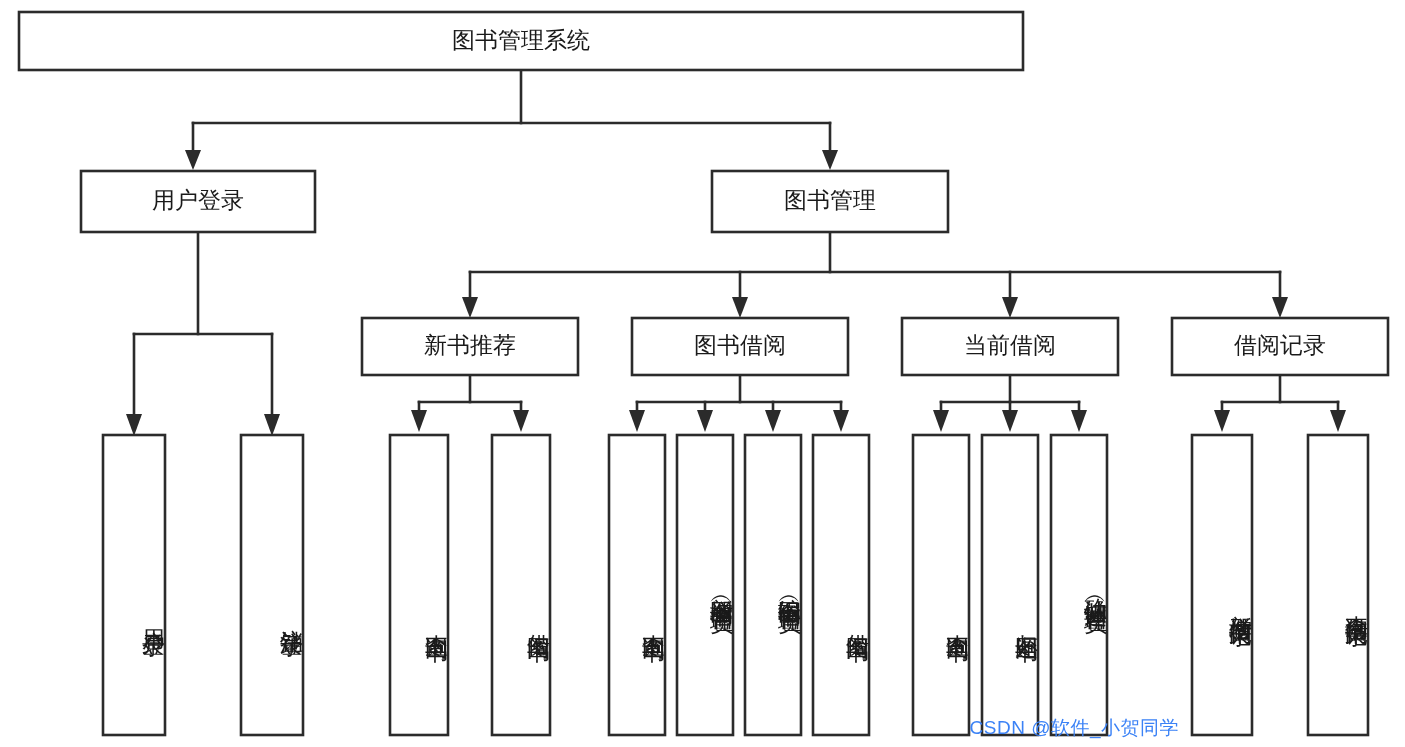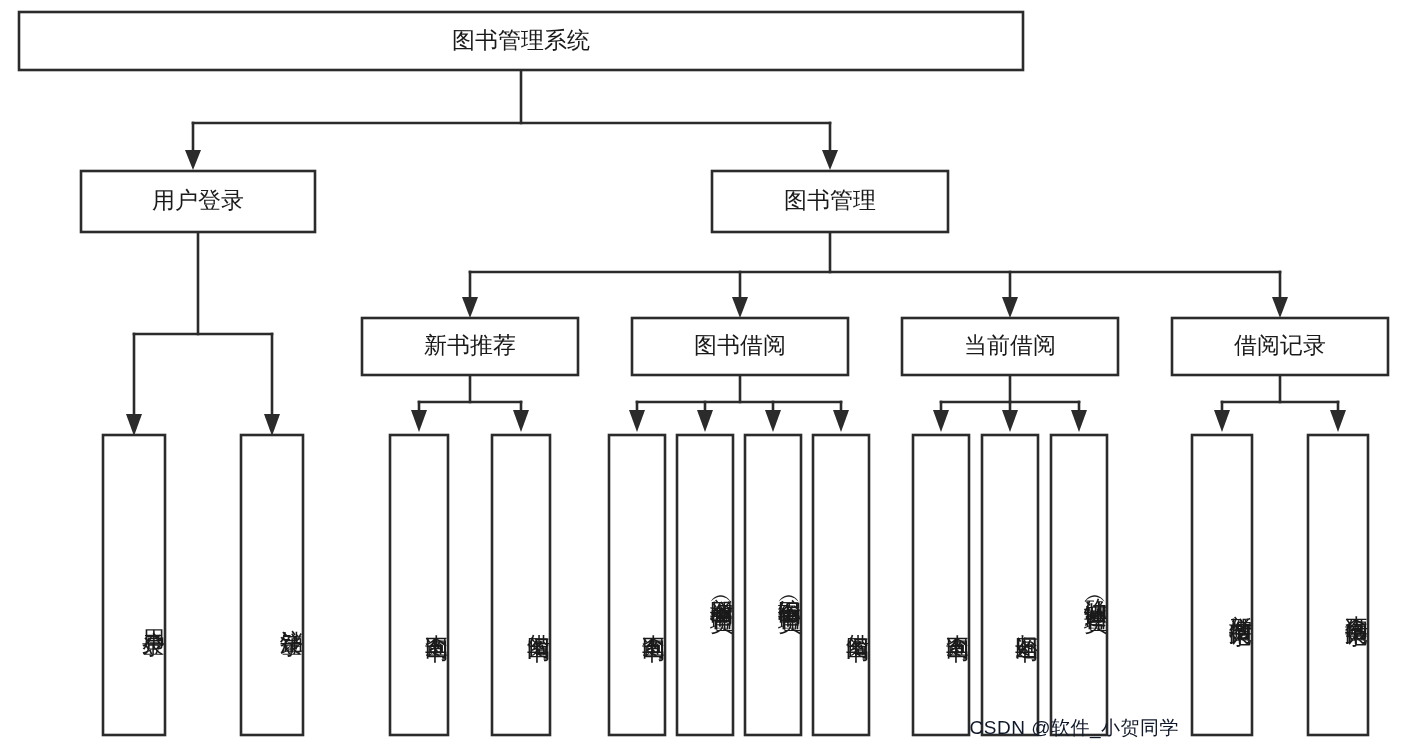--- a/index.html
+++ b/index.html
@@ -63,21 +63,21 @@
     align-items: flex-start;
     justify-content: center;
     pointer-events: none;
   }
   .watermark {
     position: absolute;
     right: 8px;
     bottom: 6px;
     font-family: "Liberation Sans", "DejaVu Sans", sans-serif;
     font-size: 19px;
-    color: #0f172a;
+    color: #3b82f6;
     white-space: nowrap;
     letter-spacing: 0.5px;
   }
 </style>
 </head>
 <body>
 
 <div id="diagram-root">
 
   <svg id="flowchart" viewBox="0 0 1405 747" xmlns="http://www.w3.org/2000/svg">

